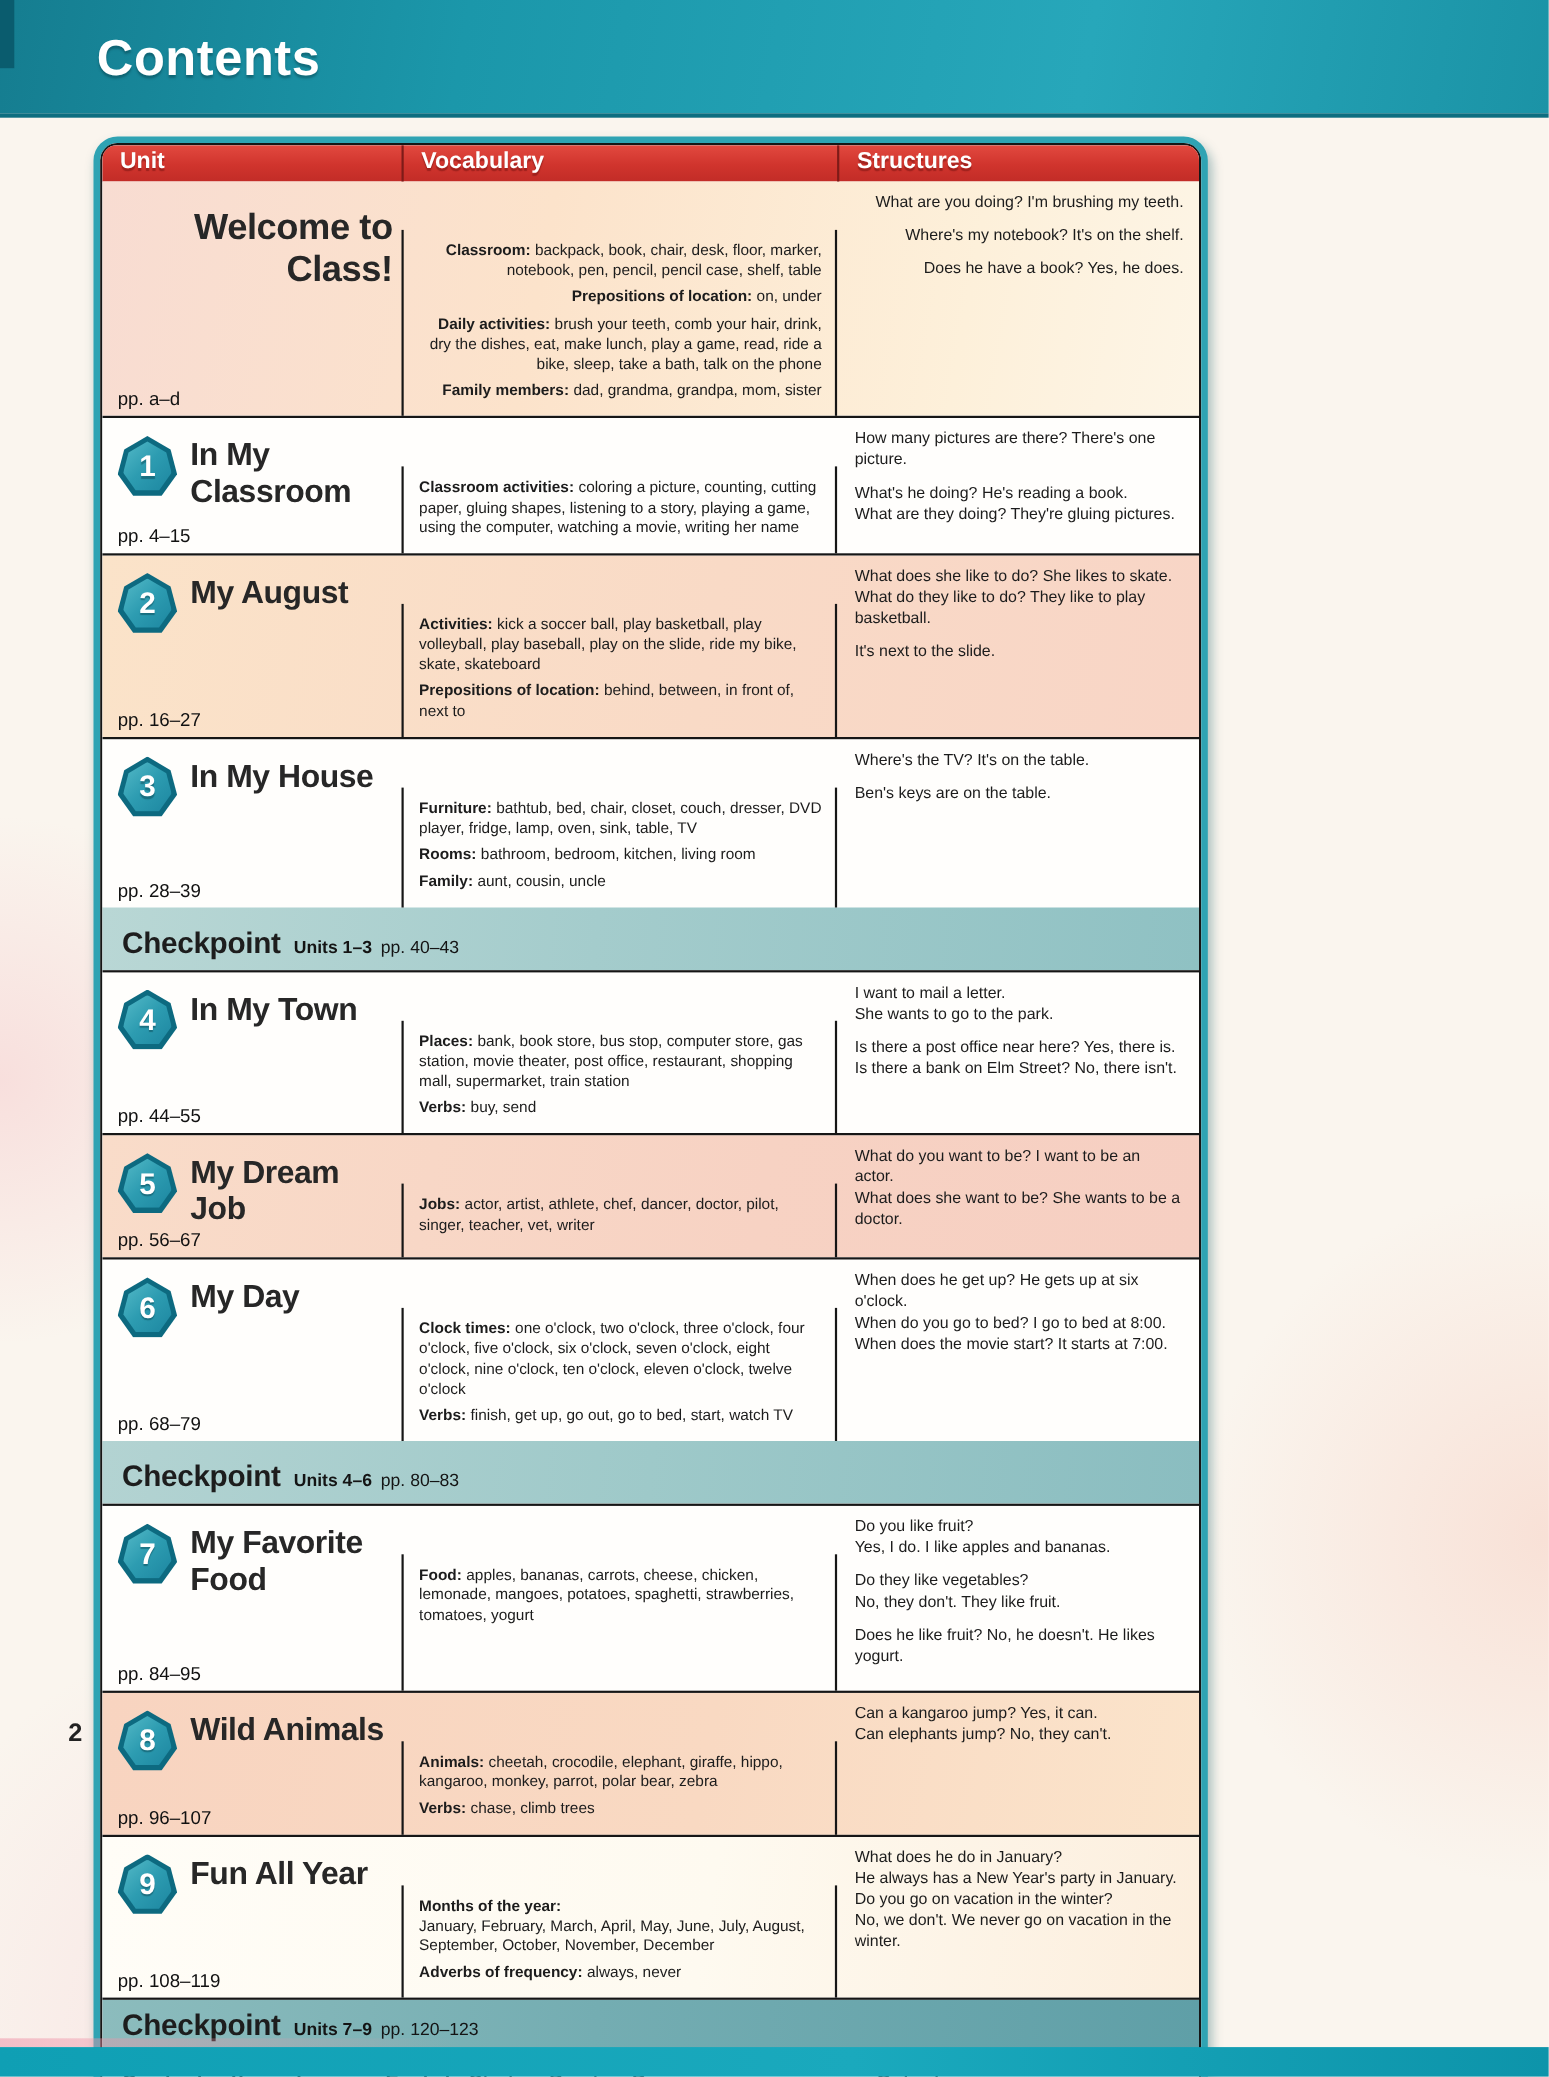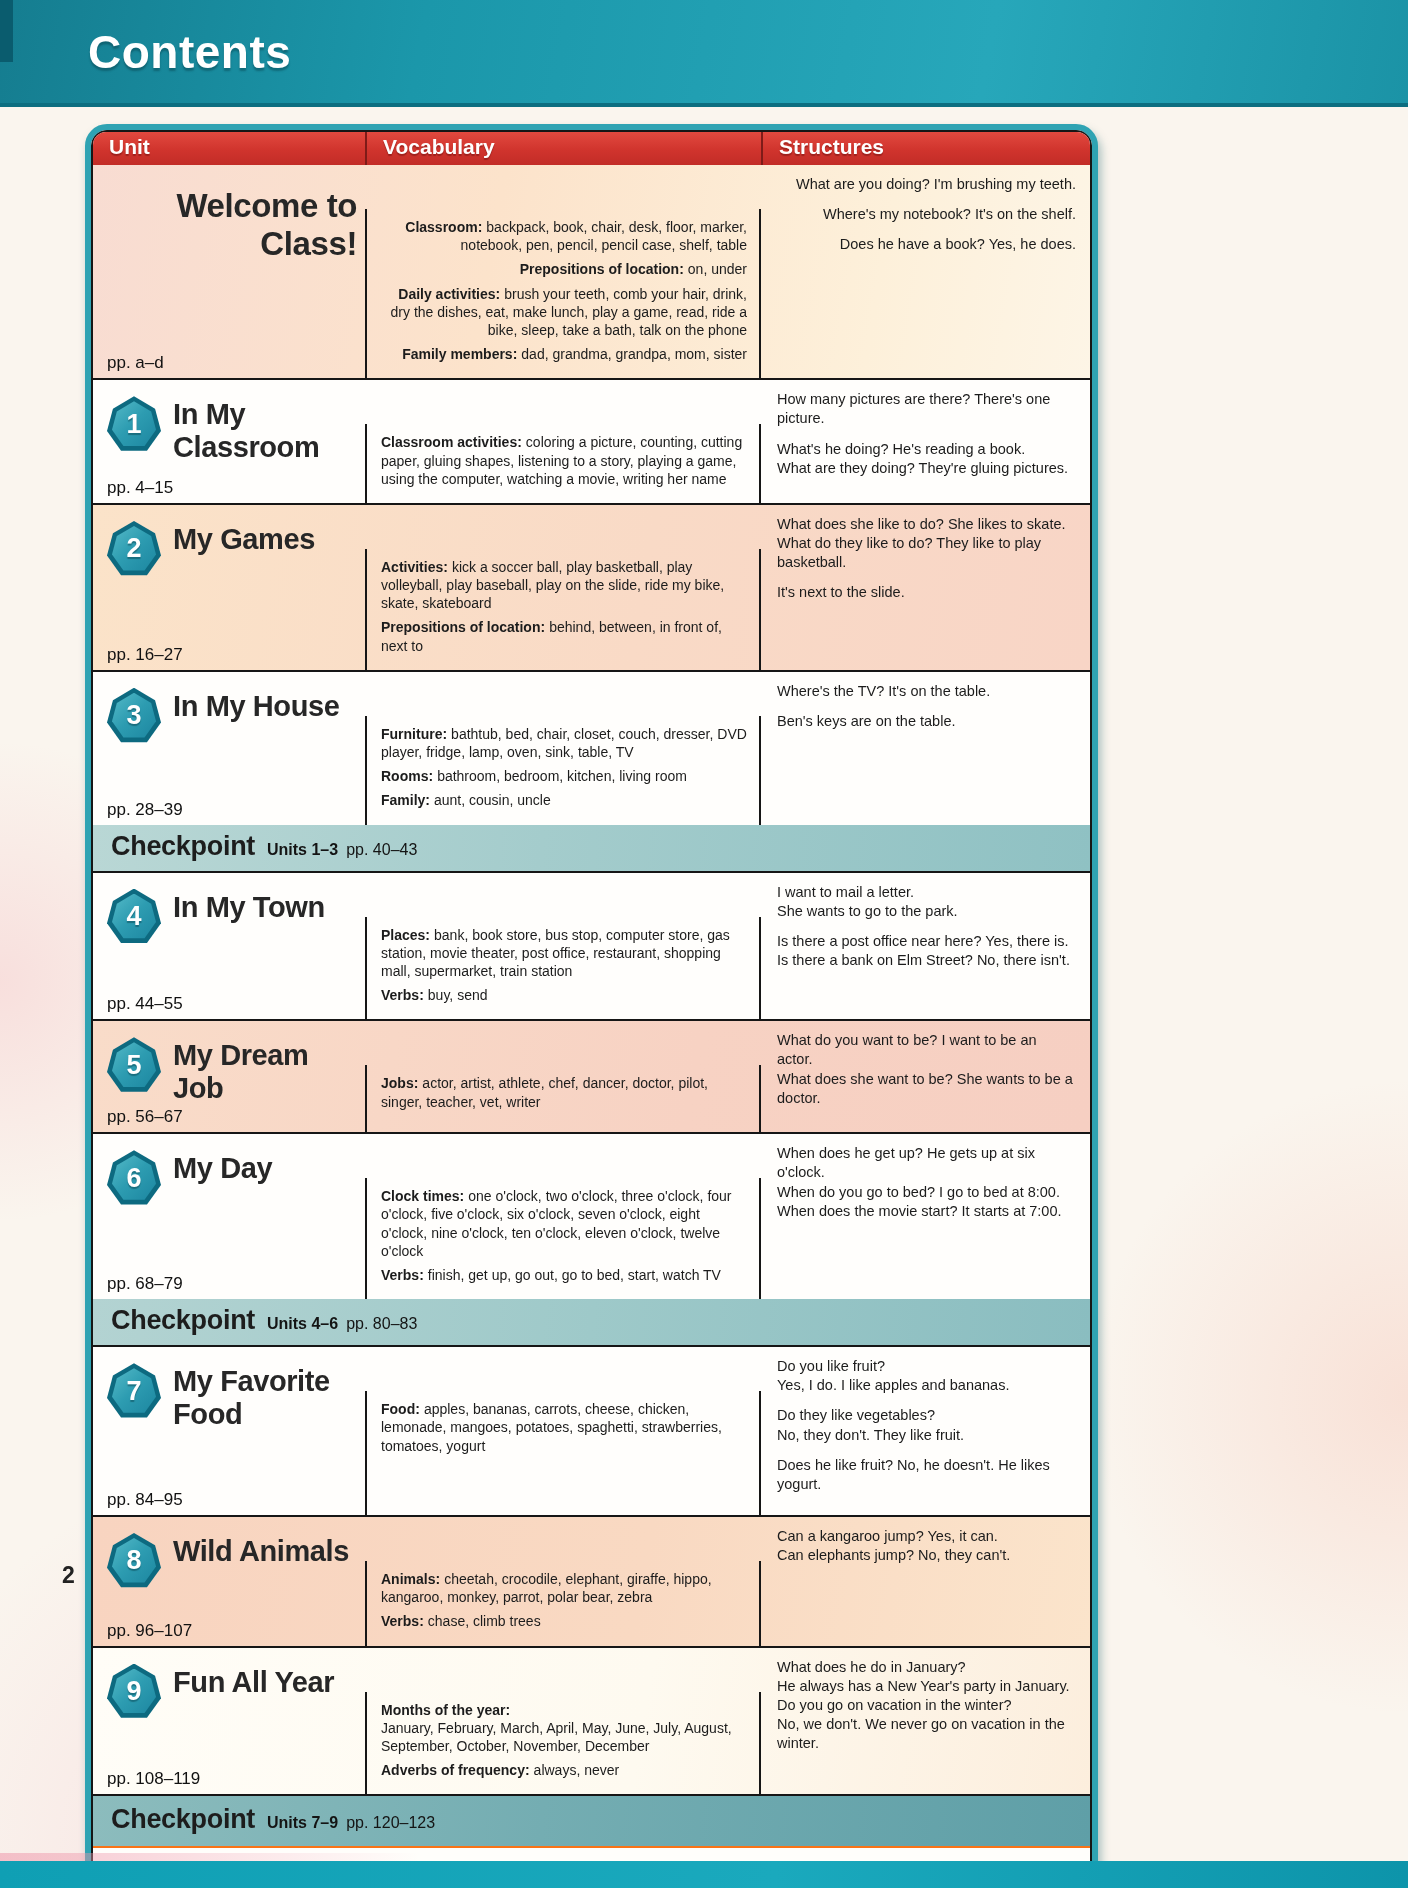--- a/index.html
+++ b/index.html
@@ -116,21 +116,21 @@
   .r-u4 { min-height:133px; }
   .r-u5 { min-height:99px; }
   .r-u6 { min-height:129px; }
   .r-u7 { min-height:116px; }
   .r-u8 { min-height:115px; }
   .r-u9 { min-height:132px; }
 
   
   .checkpoint {
     display:flex; align-items:baseline; gap:12px;
-    padding: 6px 0 9px 18px;
+    padding: 17px 0 9px 18px;
   }
   .cp1 { background: linear-gradient(95deg,#b9d7d5 0%, #a4cccc 45%, #8fc1c3 100%); }
   .cp2 { background: linear-gradient(95deg,#b3d3d2 0%, #9ec9c9 50%, #8abdc0 100%); min-height:36px; }
   .cp3 { background: linear-gradient(95deg,#8cbcbd 0%, #74adb2 45%, #5f9fa7 100%); min-height:52px; padding-top:8px; }
   .cp-title { font-size:27px; font-weight:800; color:#1d1d1d; letter-spacing:-0.3px; }
   .cp-units { font-size:16px; font-weight:700; color:#141414; }
   .cp-pages { font-size:16px; color:#141414; margin-left:-4px; }
 
   
   .tfoot {
@@ -210,21 +210,21 @@
 What are they doing? They're gluing pictures.</p>
     </div>
   </div>
 
   <div class="row r-u2 bg-peach">
     <div class="cell-unit">
       <span class="badge">
             <span class="badge-inner"></span>
             <span class="badge-num">2</span>
           </span>
-      <div class="unit-title">My Games</div>
+      <div class="unit-title">My August</div>
       <div class="unit-pages">pp. 16–27</div>
     </div>
     <div class="cell-vocab">
       <p><b>Activities:</b><span>kick a soccer ball, play basketball, play volleyball, play baseball, play on the slide, ride my bike, skate, skateboard</span></p>
       <p><b>Prepositions of location:</b><span>behind, between, in front of, next to</span></p>
     </div>
     <div class="cell-struct">
       <p>What does she like to do? She likes to skate.
 What do they like to do? They like to play basketball.</p>
       <p>It's next to the slide.</p>

